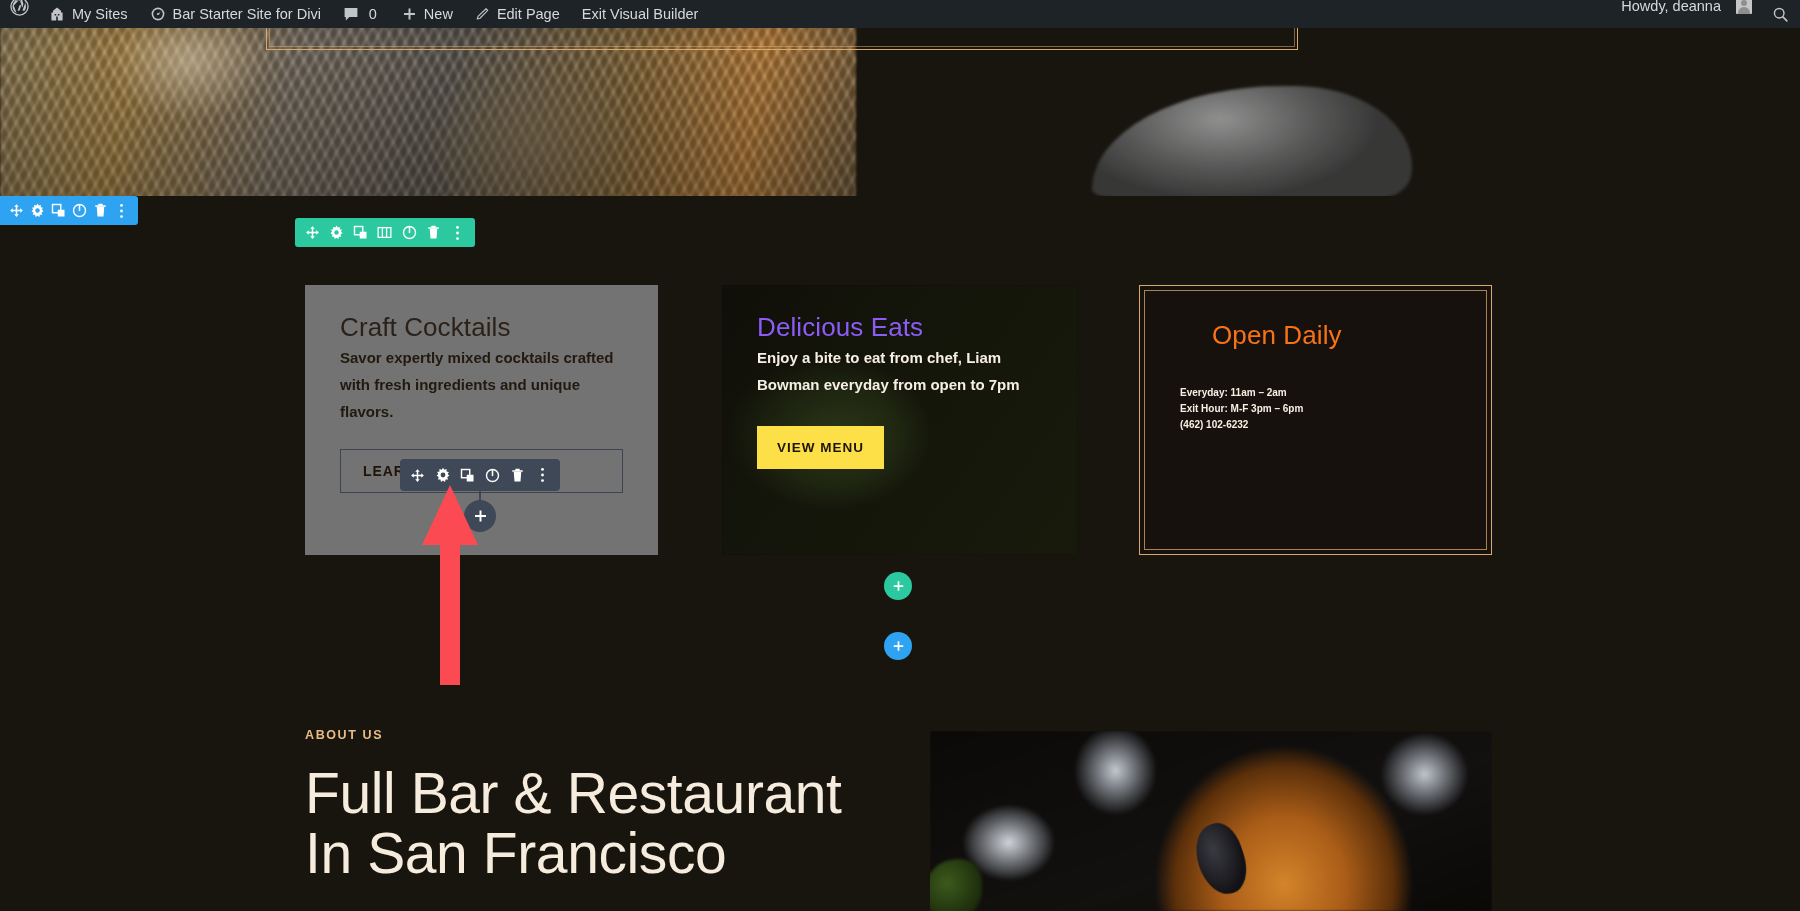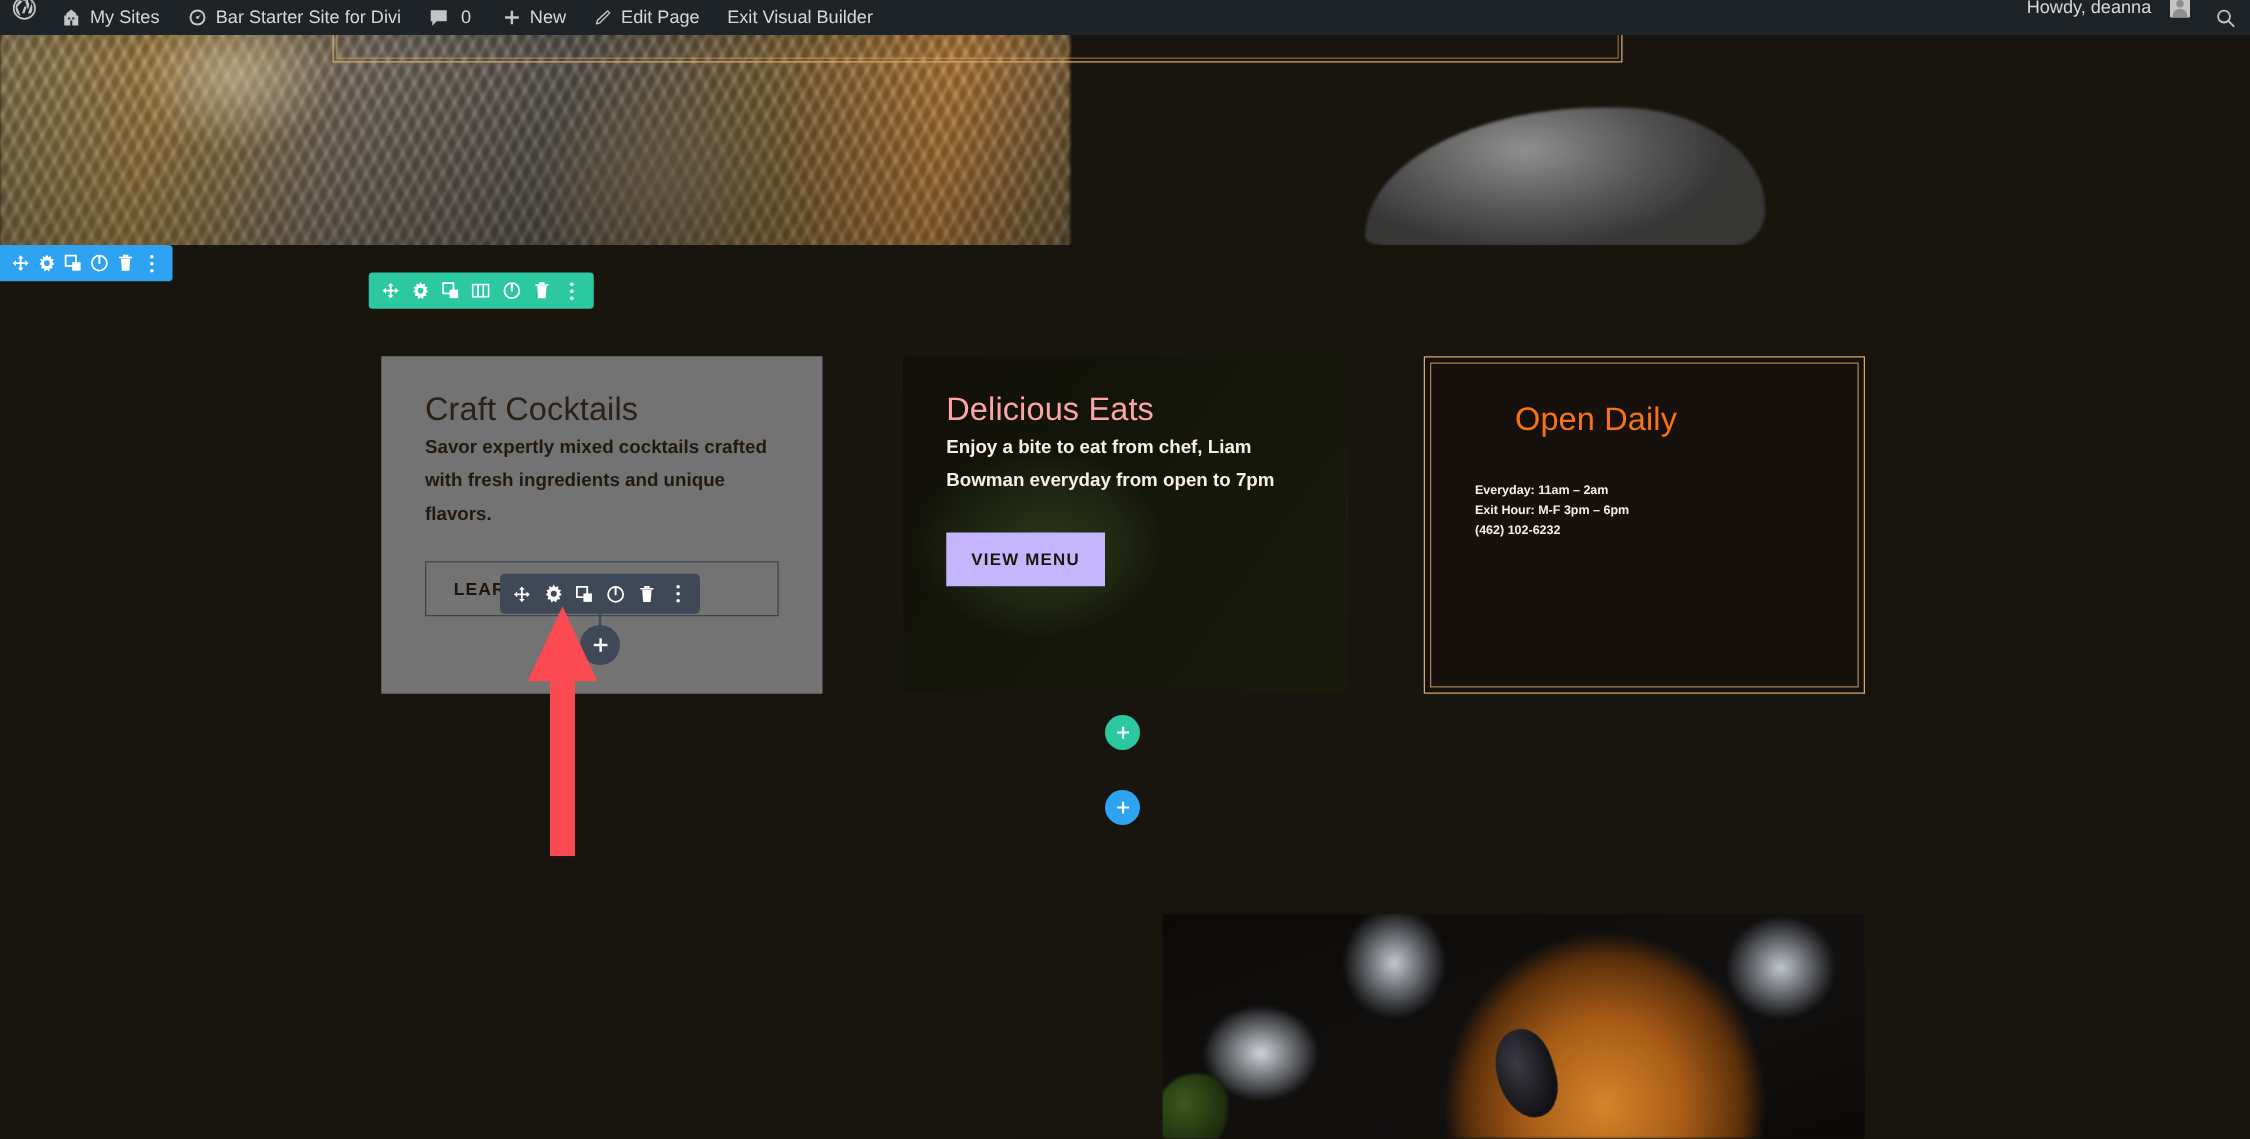--- a/index.html
+++ b/index.html
@@ -136,36 +136,36 @@
     background: linear-gradient(125deg, rgba(12,10,7,.82) 0%, rgba(12,10,7,.58) 45%, rgba(12,10,7,.42) 100%);
   }
 
   .card-body { position: relative; z-index: 3; padding: 26px 35px 0 35px; }
   .card-3 .card-body { padding: 28px 35px 0 35px; }
 
   .card-title {
     font-size: 26px; font-weight: 400; line-height: 1.25; letter-spacing: .1px;
   }
   .card-1 .card-title { color: #2b2118; }
-  .card-2 .card-title { color: #fca5a5; }
+  .card-2 .card-title { color: #8b5cf6; }
   .card-3 .card-title { color: #f97316; margin-left: 32px; }
 
   .card-text { font-size: 15px; font-weight: 700; line-height: 1.82; }
   .card-1 .card-text { color: #22190f; }
   .card-2 .card-text { color: #f7efe4; }
   .card-3 .card-text { margin-top: 33px; color: #f7efe4; font-size: 10px; line-height: 1.62; }
 
   .btn-outline {
     margin-top: 24px; width: 283px; height: 44px;
     border: 1px solid #3b4450; display: flex; align-items: center;
     padding-left: 22px; font-size: 14px; font-weight: 700;
     letter-spacing: .9px; color: #1d150c; background: transparent;
   }
   .btn-solid {
-    margin-top: 28px; width: 127px; height: 43px; background: #c4b5fd;
+    margin-top: 28px; width: 127px; height: 43px; background: #fde047;
     display: flex; align-items: center; justify-content: center;
     font-size: 13.5px; font-weight: 700; letter-spacing: 1px; color: #1d150c;
   }
 
   
   .about { position: absolute; left: 305px; top: 728px; width: 620px; }
   .about-eyebrow {
     font-size: 12.5px; font-weight: 700; letter-spacing: 1.6px; color: #e8bb86;
   }
   .about-title {
@@ -458,20 +458,25 @@
     <svg width="13" height="13" viewBox="0 0 20 20">
         <path d="M8.7 2h2.6v6h6v2.6h-6v6H8.7v-6h-6V8h6z" fill="#fff"></path>
       </svg>
   </div>
   <div class="round-add blue">
     <svg width="13" height="13" viewBox="0 0 20 20">
         <path d="M8.7 2h2.6v6h6v2.6h-6v6H8.7v-6h-6V8h6z" fill="#fff"></path>
       </svg>
   </div>
 
+  <div class="about">
+    <div class="about-eyebrow">ABOUT US</div>
+    <div class="about-title">Full Bar &amp; Restaurant
+In San Francisco</div>
+  </div>
   <div class="about-photo">
     <div class="about-photo-inner"></div>
     <div class="about-photo-berry"></div>
     <div class="about-photo-leaf"></div>
   </div>
 
   <div class="arrow">
     <svg width="60" height="200" viewBox="0 0 60 200">
       <path d="M30 0 L58 60 L40 60 L40 200 L20 200 L20 60 L2 60 Z" fill="#fb4a52"></path>
     </svg>

